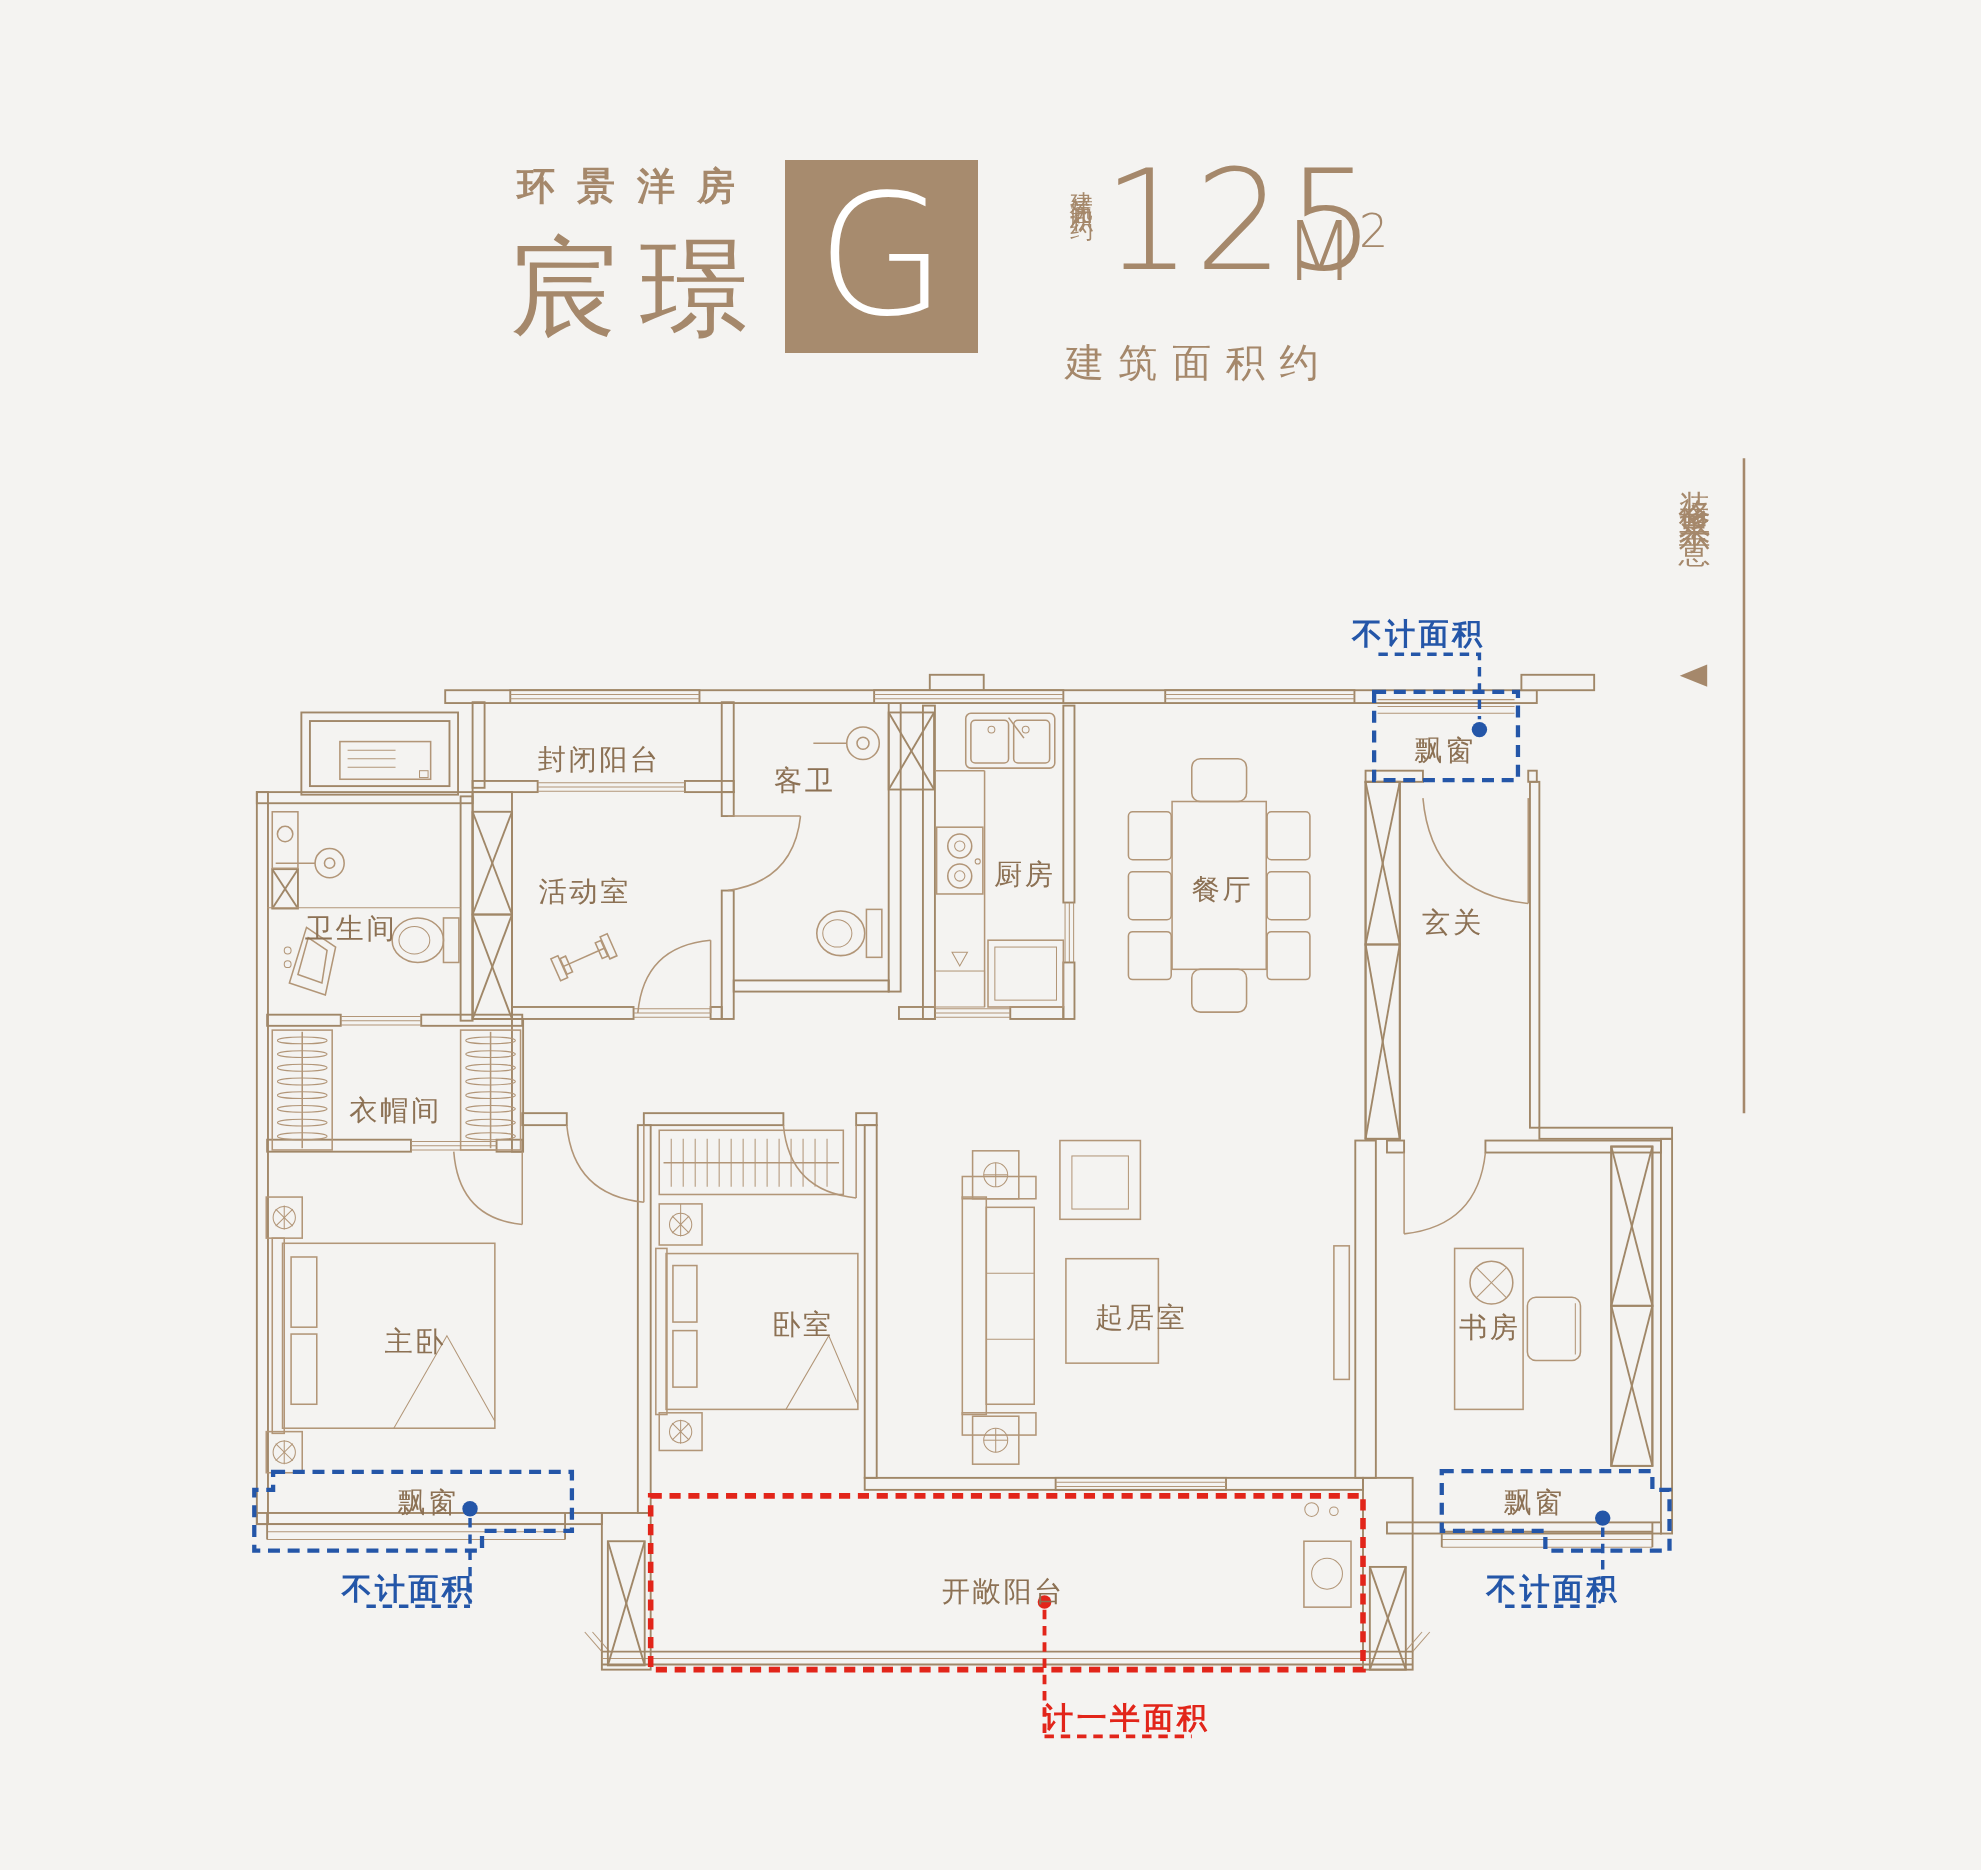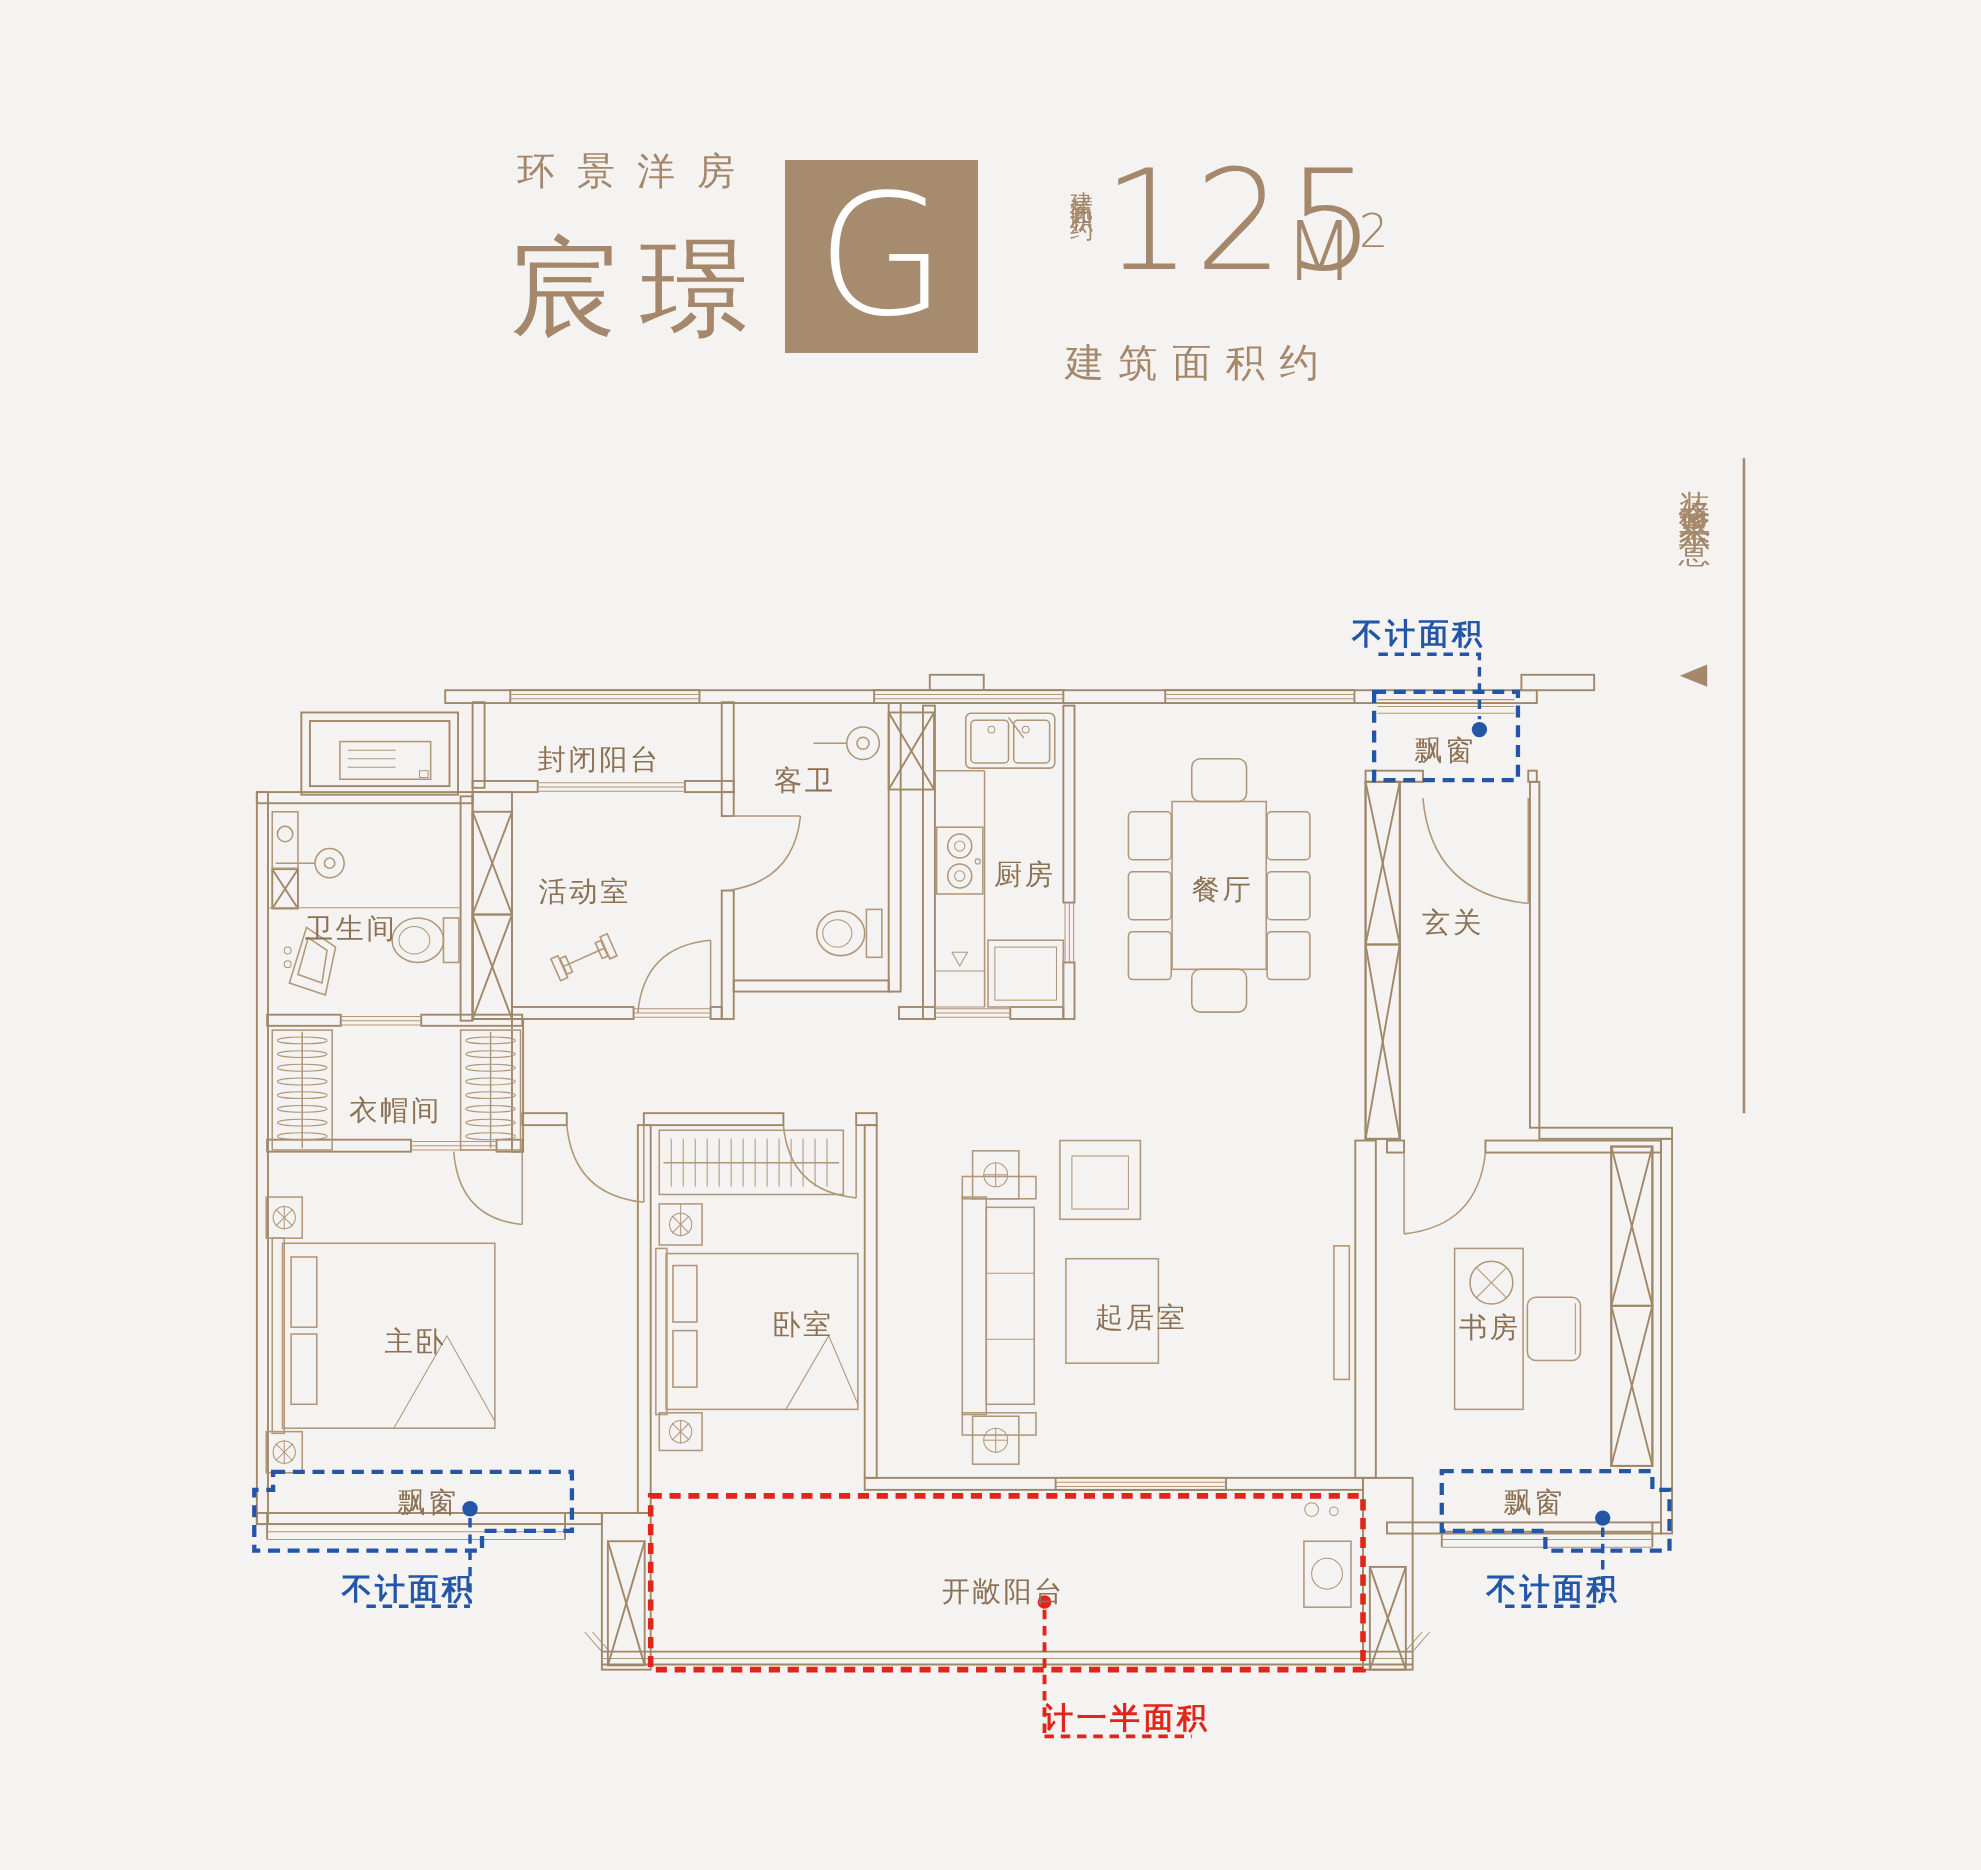--- a/index.html
+++ b/index.html
@@ -4,22 +4,22 @@
 <style>
   :root{
     --bg:#f4f3f1; --accent:#a5886b; --gbox:#a78b6e; --wall:#a08768;
     --furn:#b29678; --label:#8c7154; --blue:#2456a8; --red:#e2251a;
   }
   html,body{margin:0;padding:0;}
   body{width:1982px;height:1871px;position:relative;background:var(--bg);
        font-family:"DejaVu Sans",sans-serif;overflow:hidden;}
   .abs{position:absolute;}
   
-  #brand-sub{left:517px;top:146px;font-size:38px;letter-spacing:22px;color:var(--accent);
-             font-family:"DejaVu Serif",serif;}
+  #brand-sub{left:517px;top:161px;font-size:38px;letter-spacing:22px;color:var(--accent);
+             font-family:"DejaVu Serif",serif;font-weight:bold;}
   #brand-name{left:510px;top:234px;font-size:108px;letter-spacing:22px;color:var(--accent);
               font-family:"DejaVu Serif",serif;line-height:1;}
   #g-box{left:785px;top:160px;width:193px;height:193px;background:var(--gbox);
          display:flex;align-items:center;justify-content:center;}
   #g-box span{color:#ffffff;font-size:167px;font-weight:100;line-height:1;
               font-family:"DejaVu Sans",sans-serif;}
   #area-label{left:1067px;top:173px;height:146px;writing-mode:vertical-rl;font-size:23px;
               letter-spacing:6.8px;color:var(--accent);}
   #area-value{left:1103px;top:152px;font-size:139px;font-weight:100;line-height:1;
               letter-spacing:3.4px;color:var(--accent);text-align:right;}

